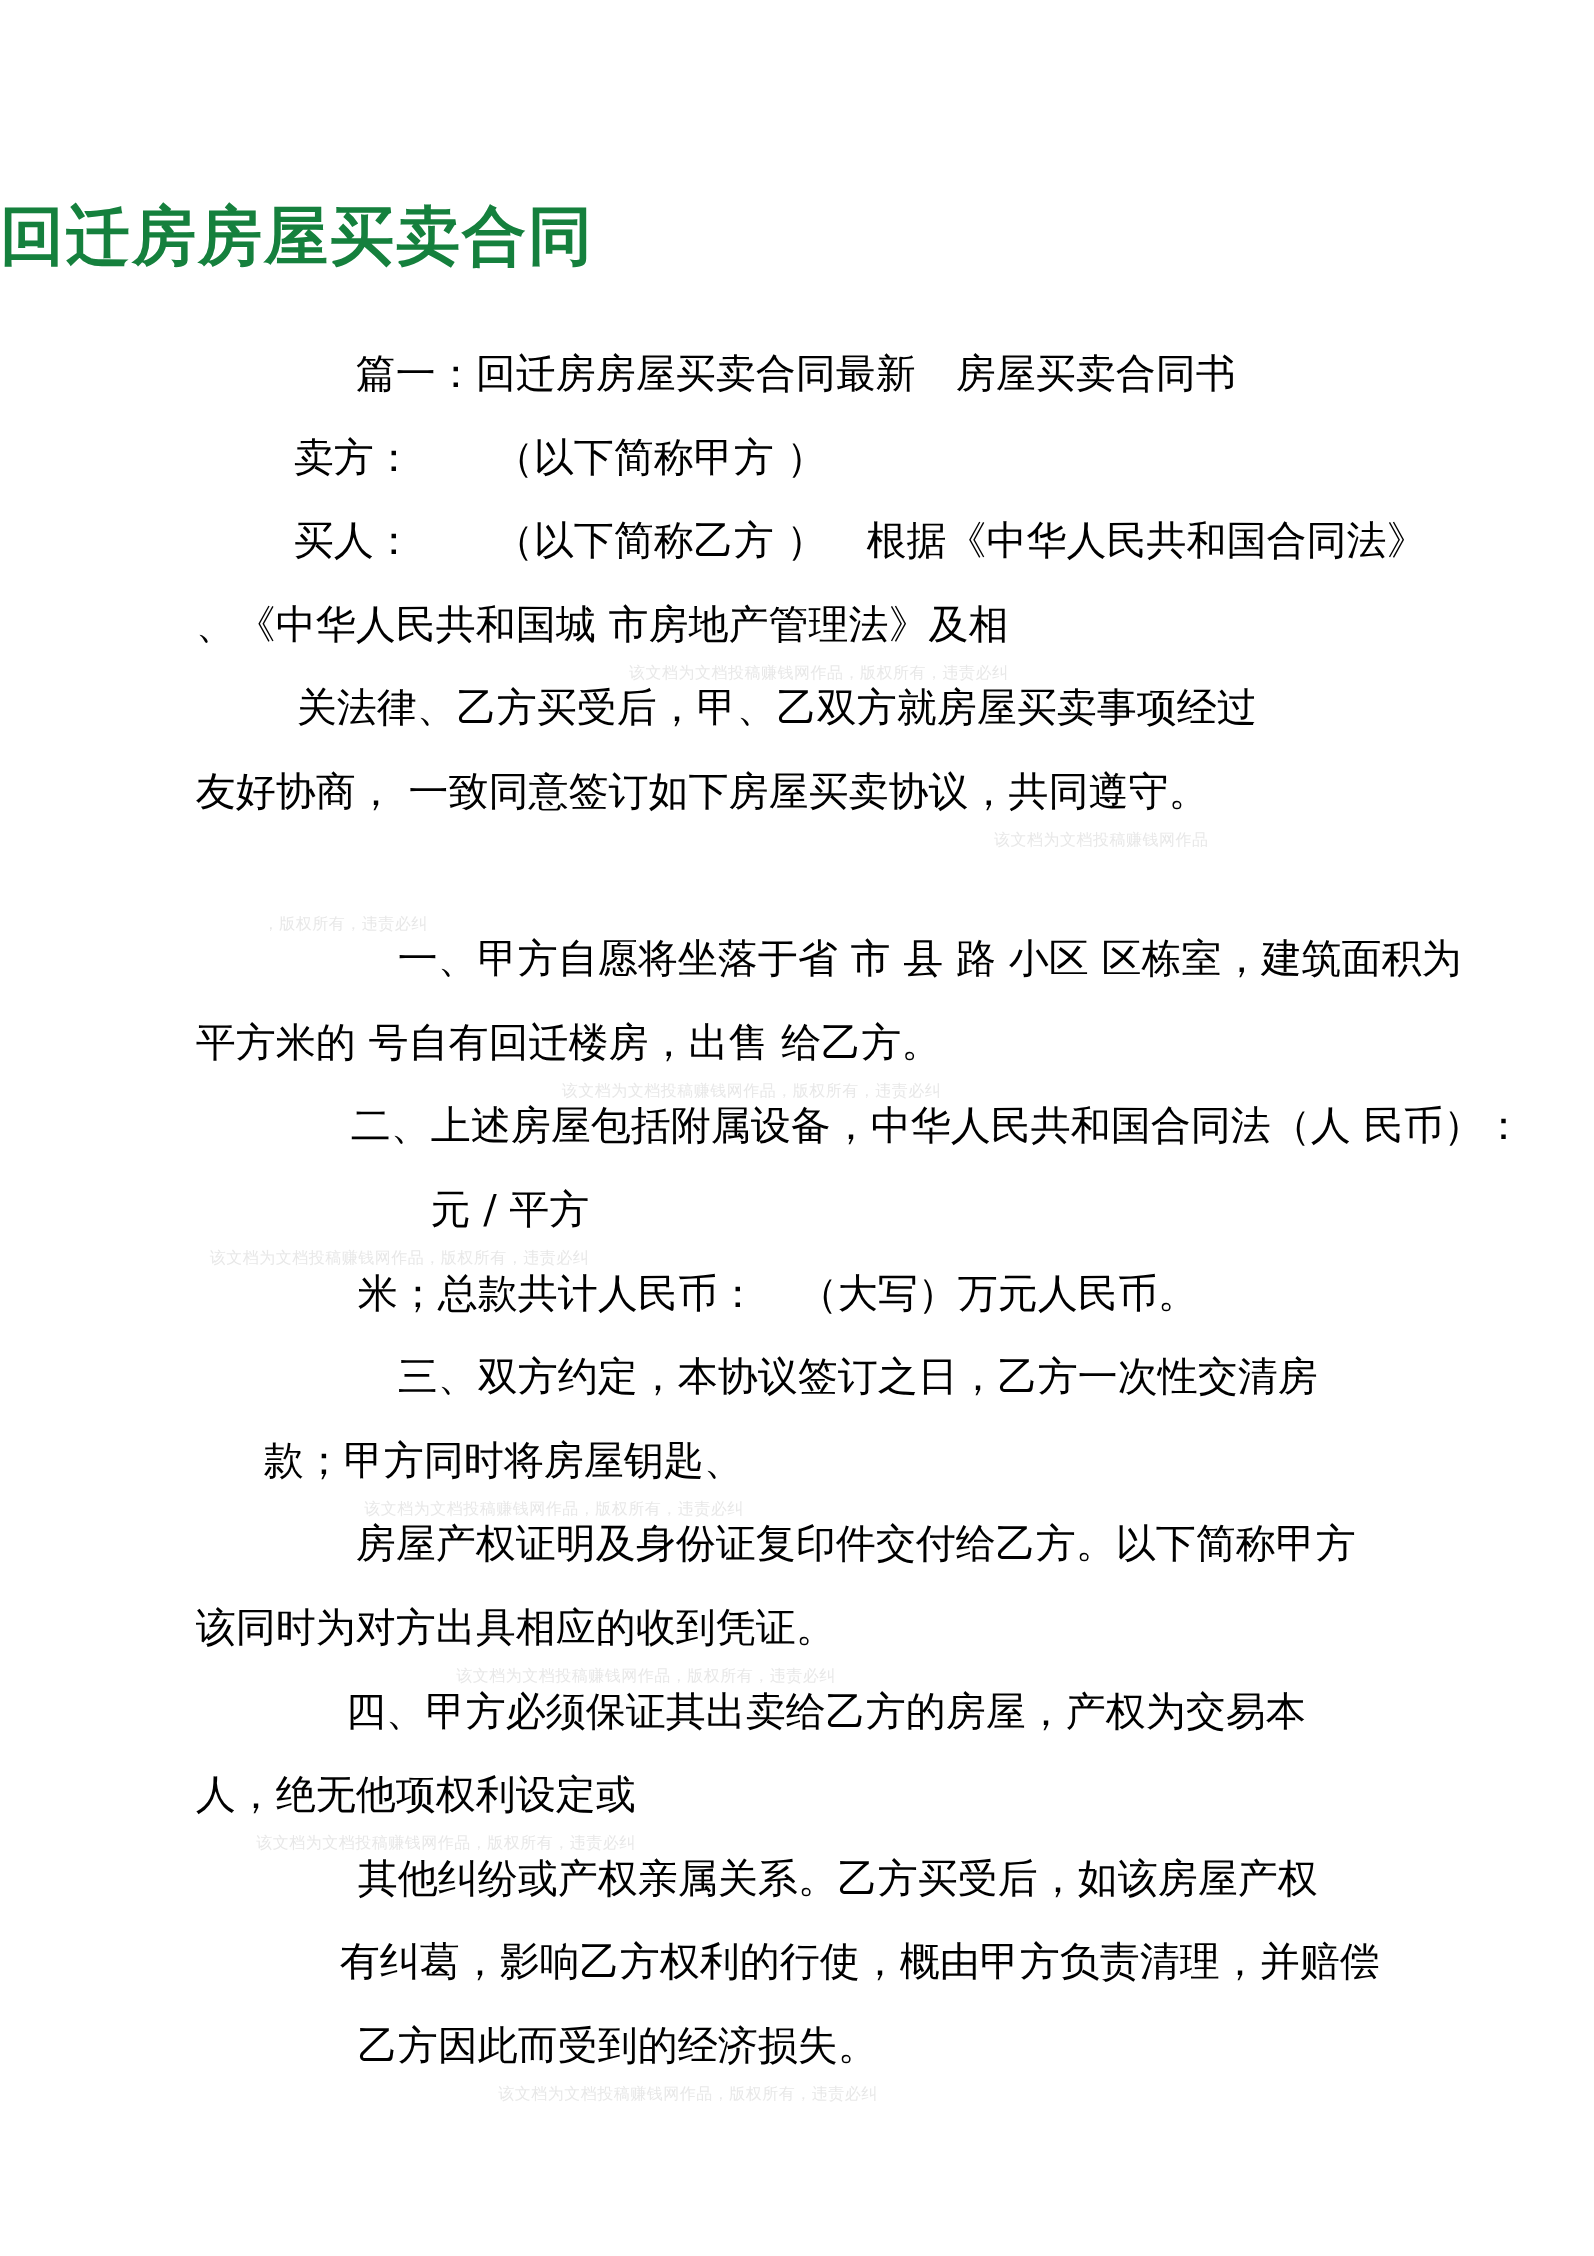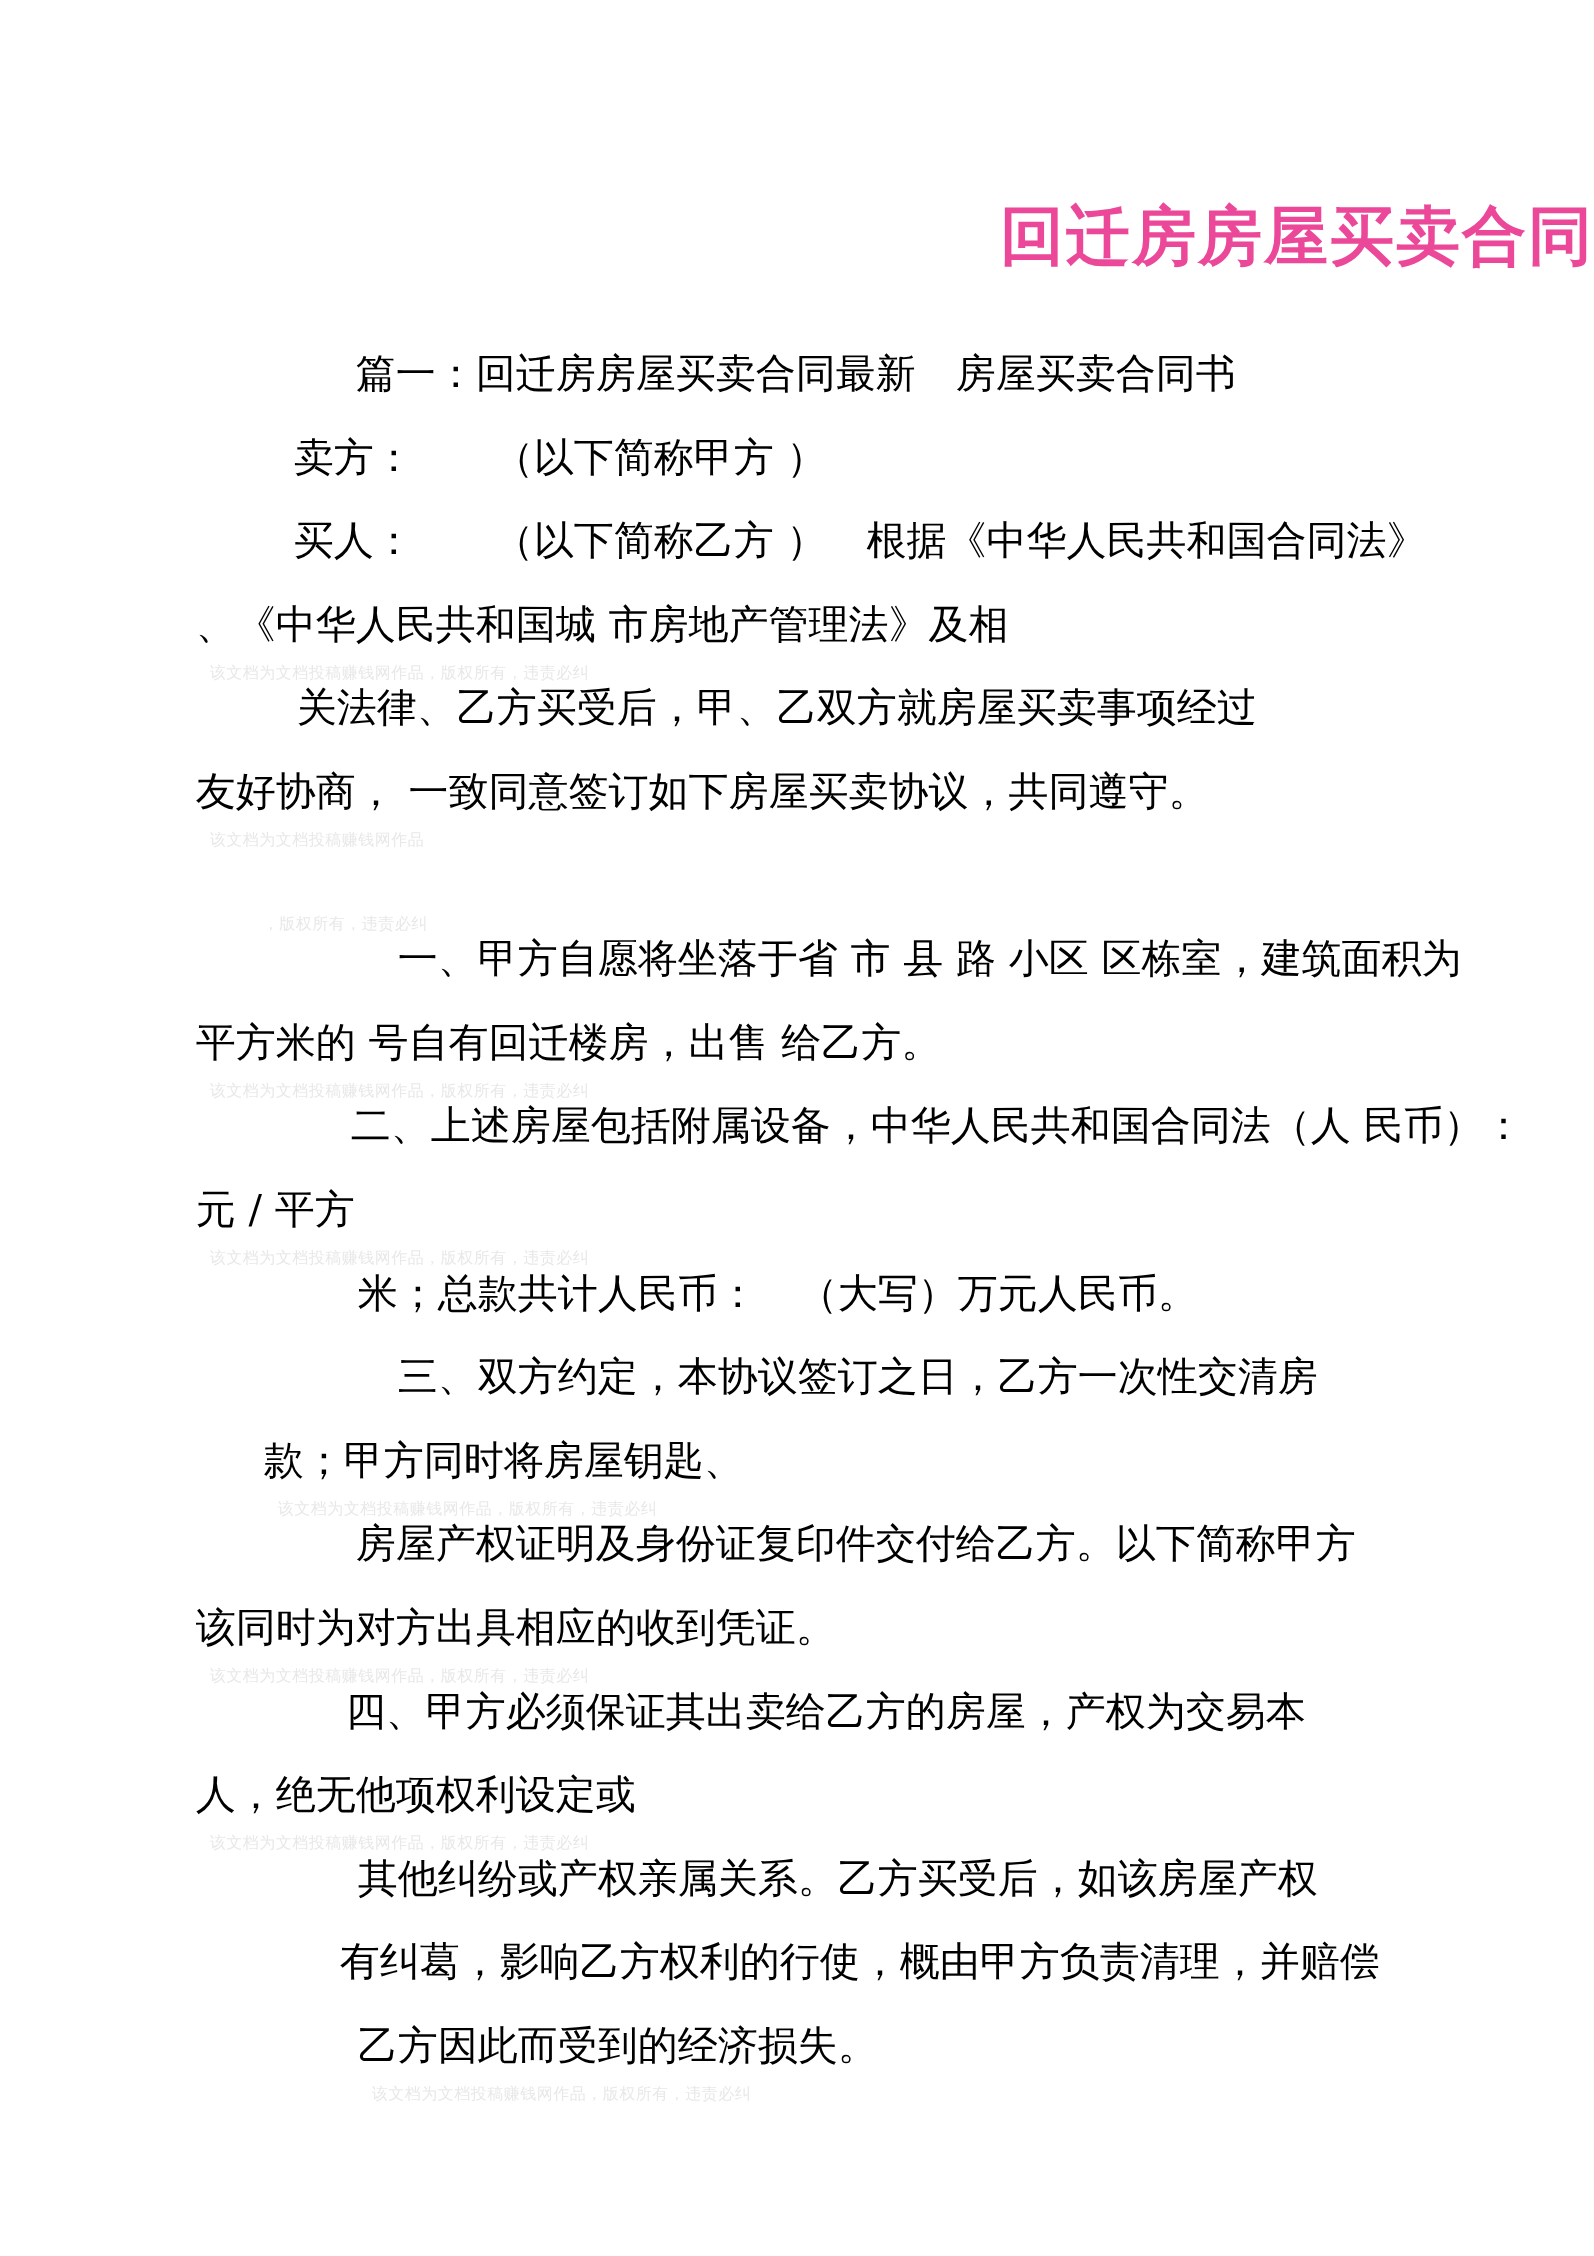--- a/index.html
+++ b/index.html
@@ -19,35 +19,36 @@
     left: 0; top: 0;
     width: 1594px;
     height: 2256px;
     background: #ffffff;
   }
   .doc-title {
     position: absolute;
     top: 196px;
     left: 0;
     width: 100%;
-    text-align: right;
+    text-align: left;
     font-family: "DejaVu Sans", "Liberation Sans", sans-serif;
     font-weight: 700;
     font-size: 64px;
     line-height: 80px;
     letter-spacing: 2px;
-    color: #ec4899;
+    color: #15803d;
     white-space: pre;
   }
   .line {
     position: absolute;
     font-size: 40px;
     line-height: 40px;
     color: #000000;
     white-space: pre;
+    text-align: right;
   }
   .line-text {
     color: #000000;
   }
   .wm {
     font-family: "DejaVu Sans", "Liberation Sans", sans-serif;
     font-size: 16px;
     letter-spacing: 0.5px;
     margin-left: 14px;
     white-space: pre;

